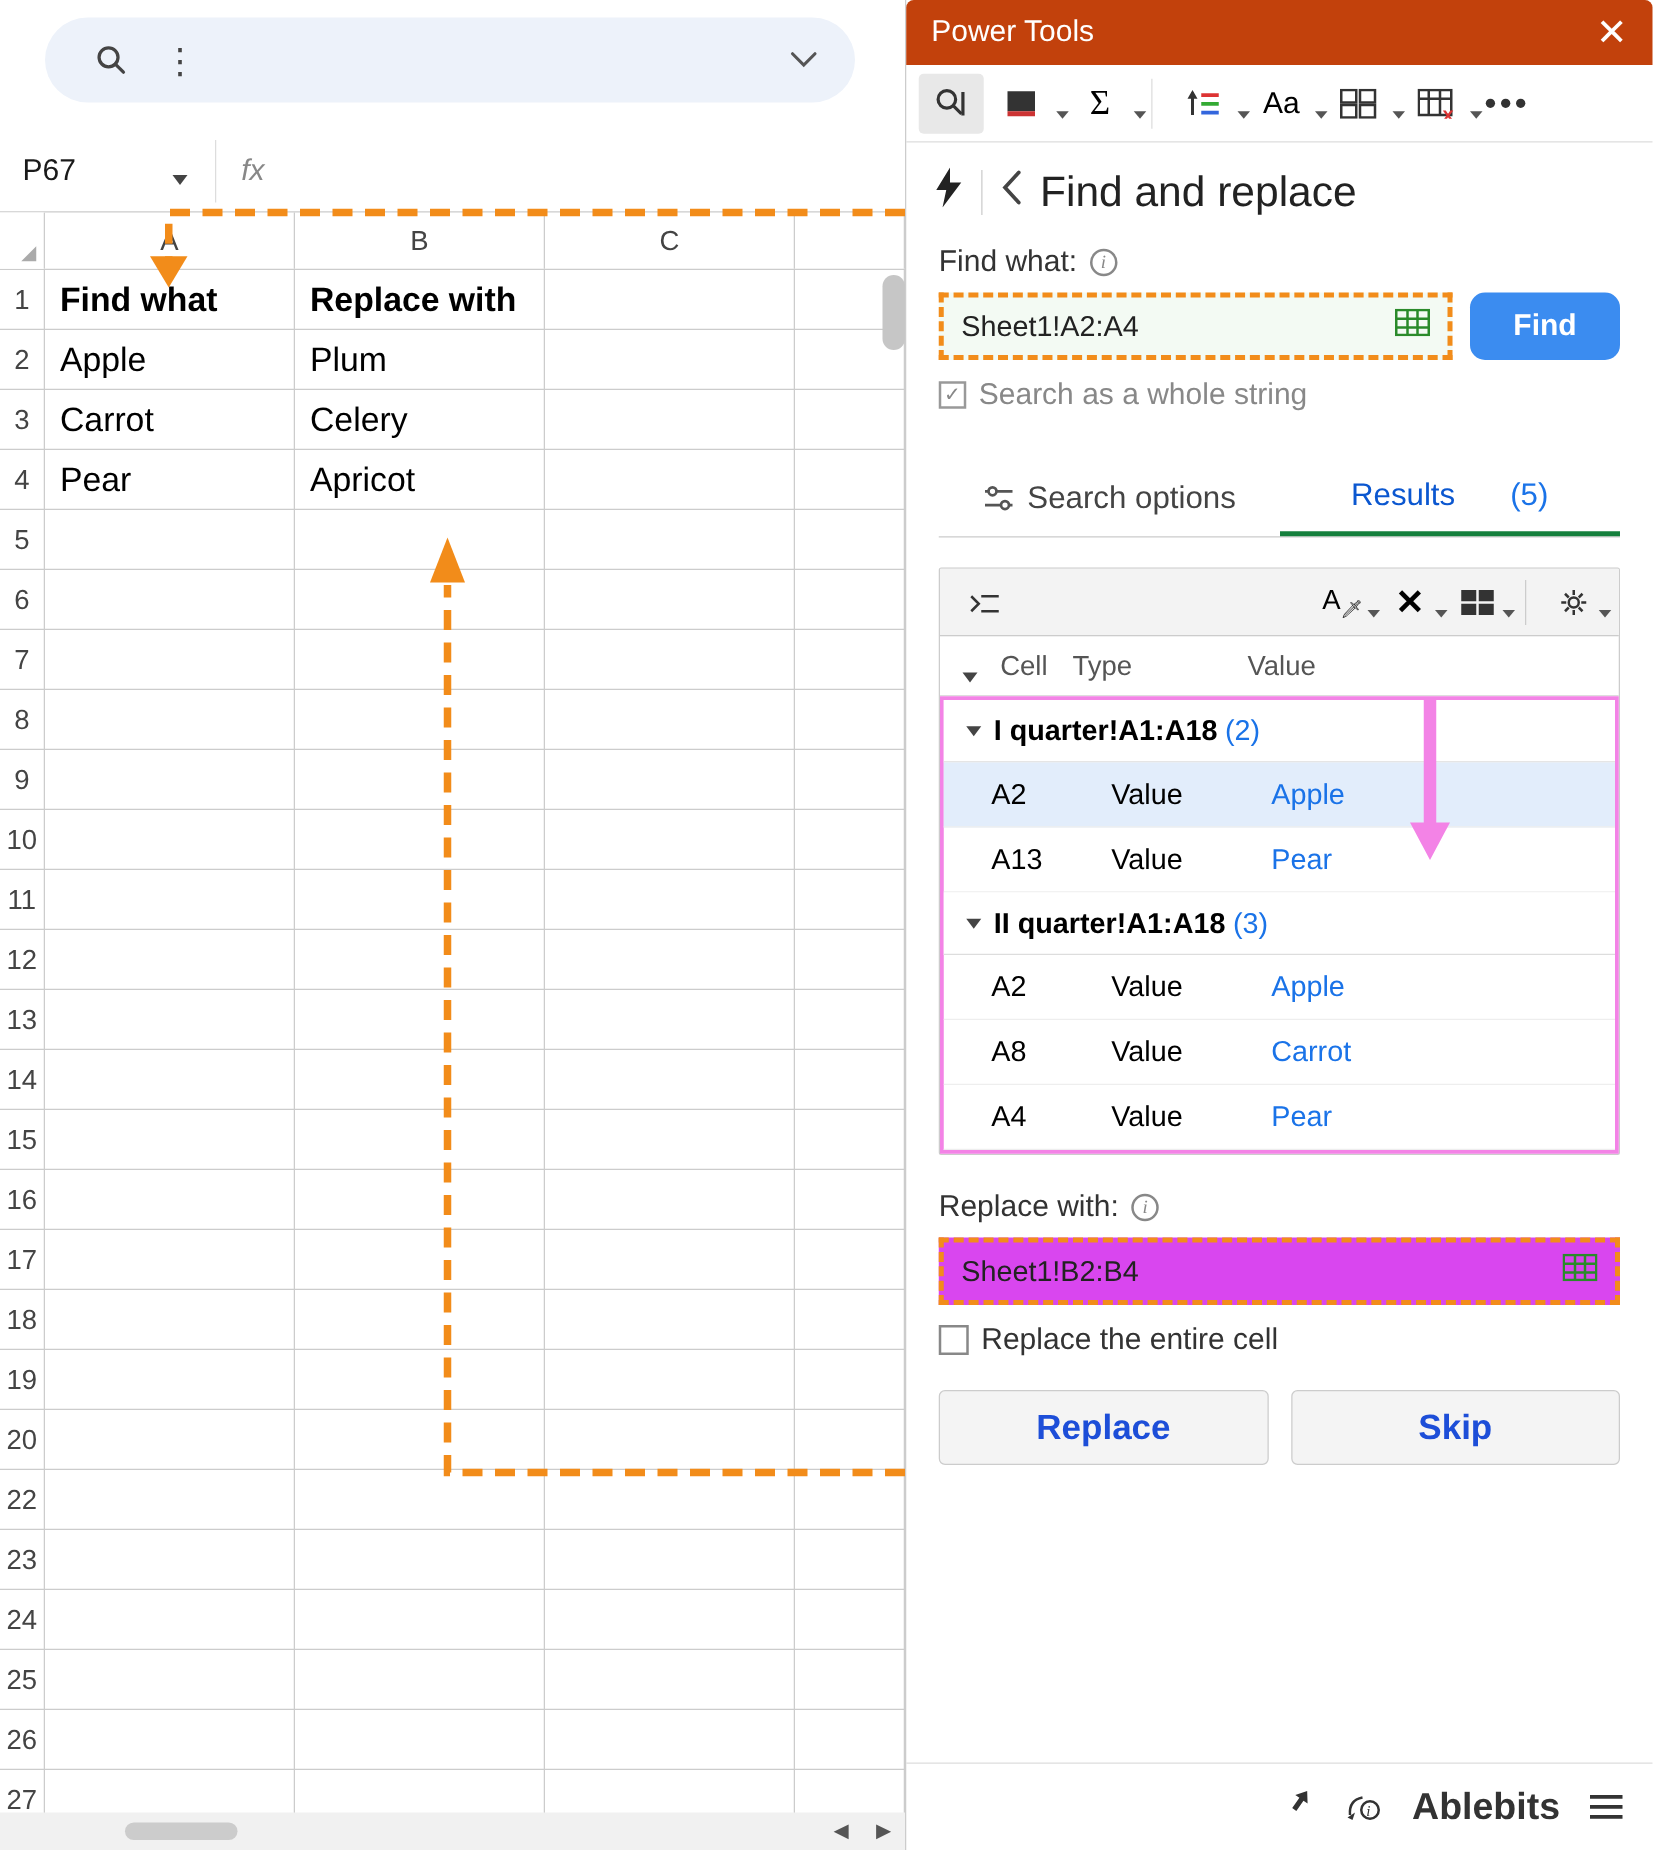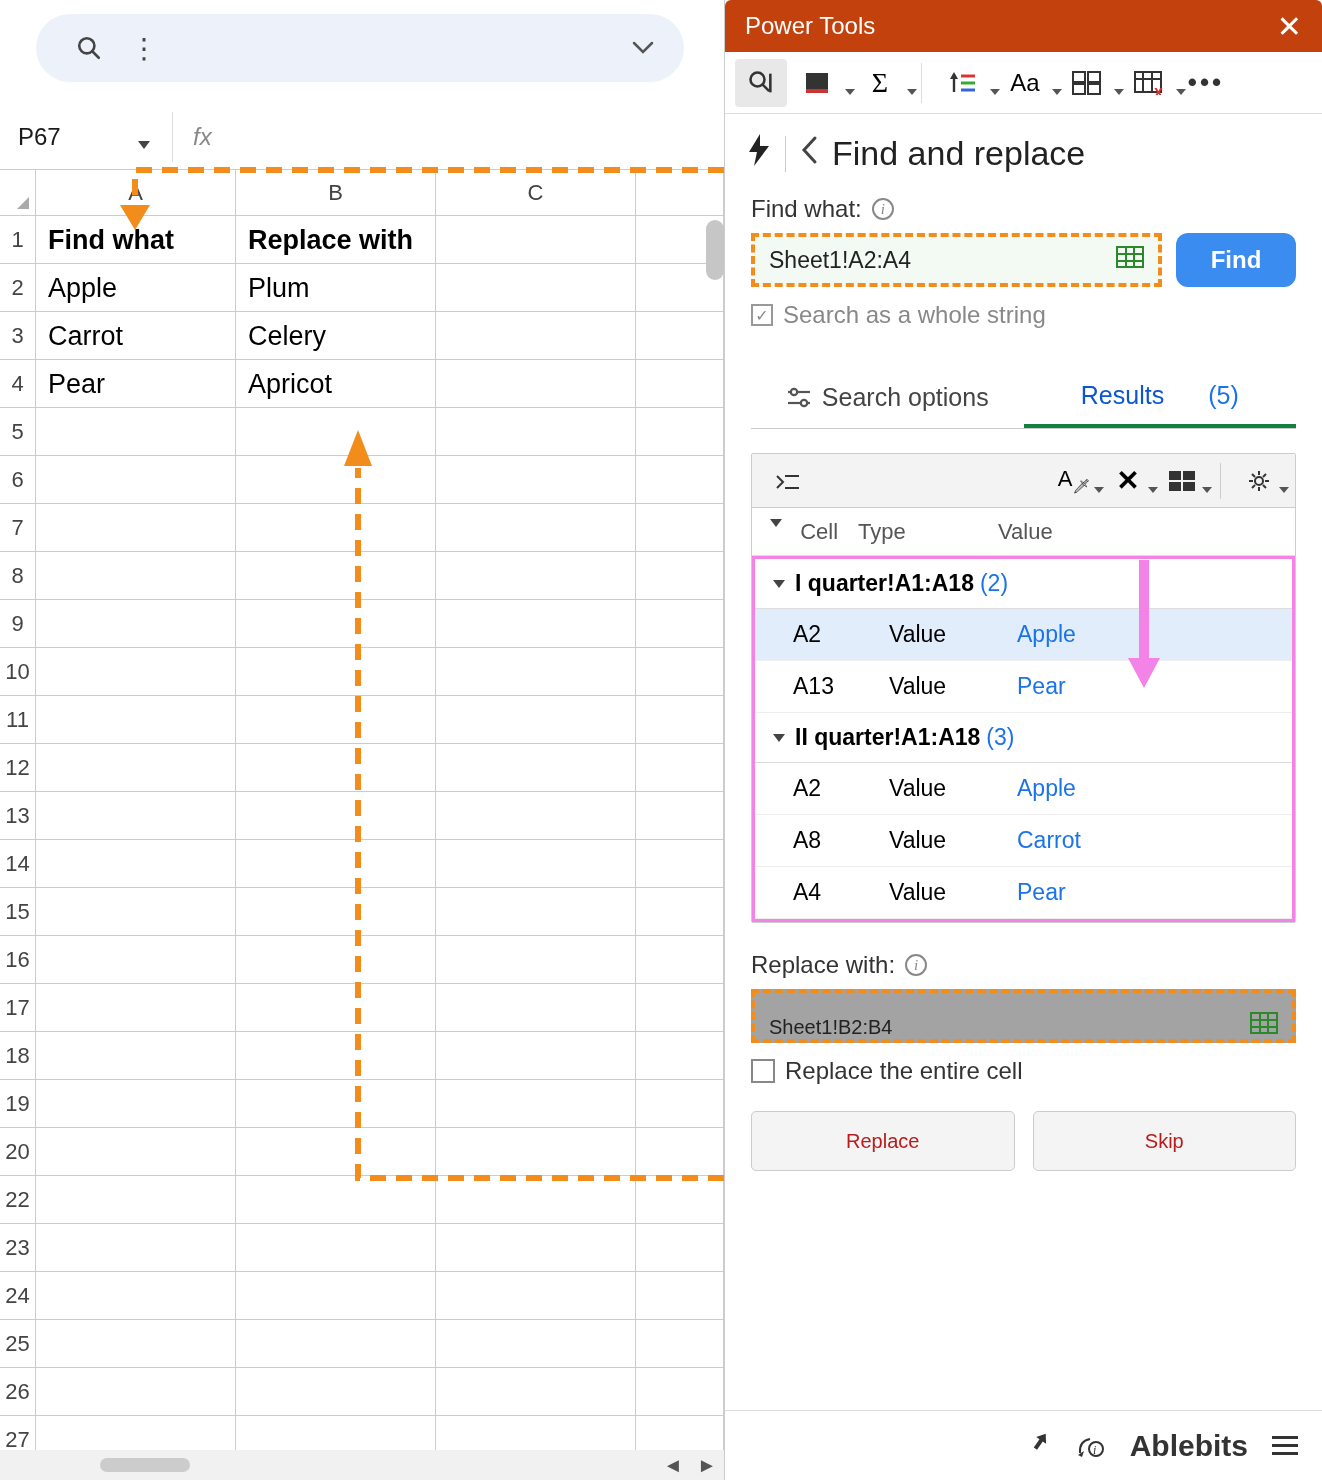--- a/index.html
+++ b/index.html
@@ -78,37 +78,37 @@
   .tabs{display:flex;border-bottom:1px solid #ccc;margin:28px 26px 0;}
   .tab{flex:1;text-align:center;padding:14px 0;font-size:25px;color:#444;display:flex;align-items:center;justify-content:center;gap:10px;}
   .tab.active{color:#0b57d0;border-bottom:4px solid #15803d;font-weight:normal;gap:44px;}
   .tab-count{color:#1a73e8;}
   .results-box{margin:24px 26px 0;border:1px solid #ccc;border-radius:2px;}
   .rbar{height:54px;background:#f3f3f3;border-bottom:1px solid #ccc;display:flex;align-items:center;padding:0 12px;gap:6px;}
   .rbar .sp{flex:1;}
   .rbar .tb-btn{width:48px;}
   .rbar-sep{width:1px;height:36px;background:#ccc;margin:0 8px;}
   .rhead{height:48px;display:flex;align-items:center;padding:0 18px;border-bottom:1px solid #ddd;font-size:22px;color:#555;}
-  .rhead .col1{width:88px;display:flex;align-items:flex-start;gap:6px;}
+  .rhead .col1{width:88px;display:flex;align-items:flex-end;gap:6px;}
   .rhead .col2{width:140px;}
   .rhead .col3{flex:1;}
   .pink-box{border:3px solid #f383e6;}
   .group-row{height:50px;display:flex;align-items:center;border-bottom:1px solid #ddd;padding:0 18px;font-size:23px;font-weight:bold;background:#fff;}
   .group-row .tri{margin-right:10px;}
   .gcount{color:#1a73e8;font-weight:normal;margin-left:6px;}
   .data-row{height:52px;display:flex;align-items:center;border-bottom:1px solid #eee;padding:0 18px 0 38px;font-size:23px;}
   .data-row.hl{background:#e2edfb;}
   .data-row .c1{width:96px;}
   .data-row .c2{width:128px;}
   .data-row .c3{flex:1;color:#1a73e8;}
-  .replace-input{height:54px;border:4px dashed #f28c1a;background:#a3a3a3;display:flex;align-items:flex-end;padding:0 14px;font-size:20px;color:#222;margin-top:6px;}
+  .replace-input{height:54px;border:4px dashed #f28c1a;background:#d946ef;display:flex;align-items:center;padding:0 14px;font-size:23px;color:#222;margin-top:6px;}
   .cb-unchecked{width:24px;height:24px;border:2px solid #888;display:inline-block;}
   .action-row{display:flex;gap:18px;margin-top:26px;}
   .btn-primary{flex:0 0 168px;height:60px;background:#3b8cf0;color:#fff;border:none;border-radius:5px;font-size:24px;font-weight:bold;}
-  .btn-secondary{flex:1;height:60px;background:#f4f4f4;border:1px solid #ccc;border-radius:5px;font-size:20px;font-weight:normal;color:#b91c1c;}
+  .btn-secondary{flex:1;height:60px;background:#f4f4f4;border:1px solid #ccc;border-radius:5px;font-size:28px;font-weight:bold;color:#1d4ed8;}
   .footer{margin-top:auto;height:70px;border-top:1px solid #ddd;display:flex;align-items:center;justify-content:flex-end;padding:0 24px;gap:24px;}
   .footer .brand{font-size:30px;font-weight:bold;color:#333;}
   .ham{display:flex;flex-direction:column;gap:5px;}
   .ham span{width:26px;height:3px;background:#333;}
   .caret-down{width:0;height:0;border-left:6px solid transparent;border-right:6px solid transparent;border-top:8px solid #444;display:inline-block;}
   .pink-arrow{position:absolute;top:560px;right:158px;z-index:5;}
   
   .dash-line { position:absolute; pointer-events:none; }
   svg.icon{display:block;}
 </style>

